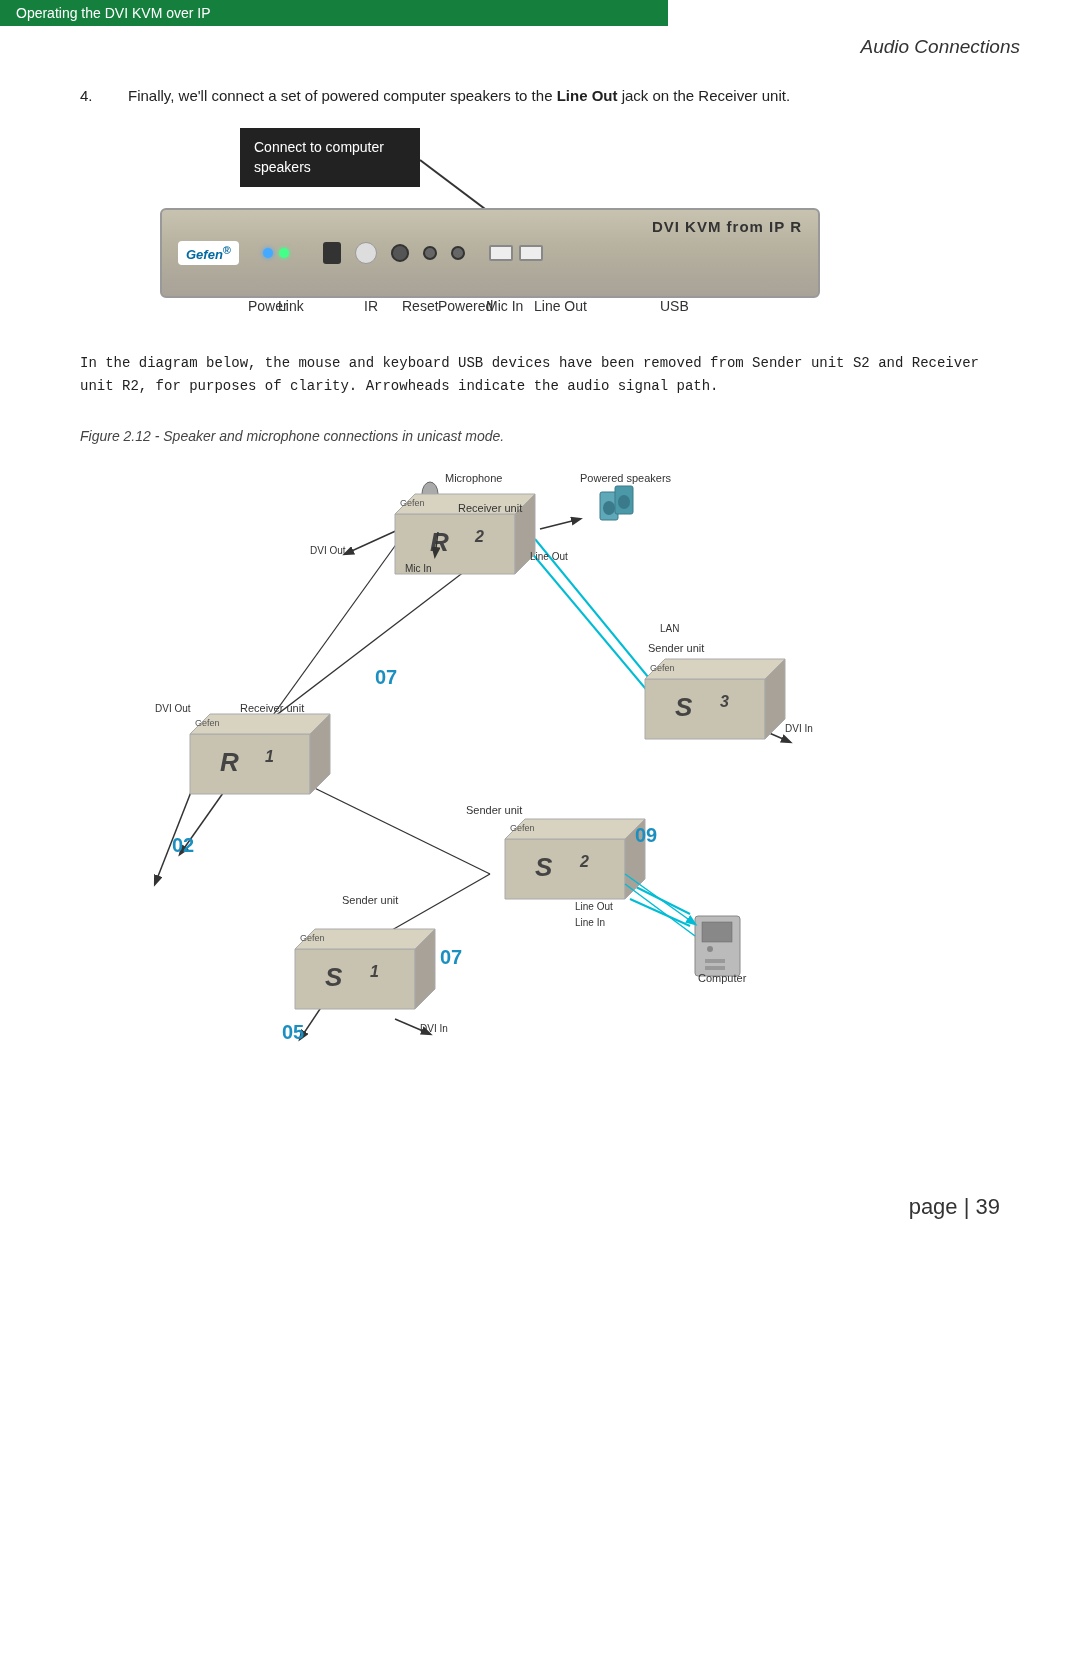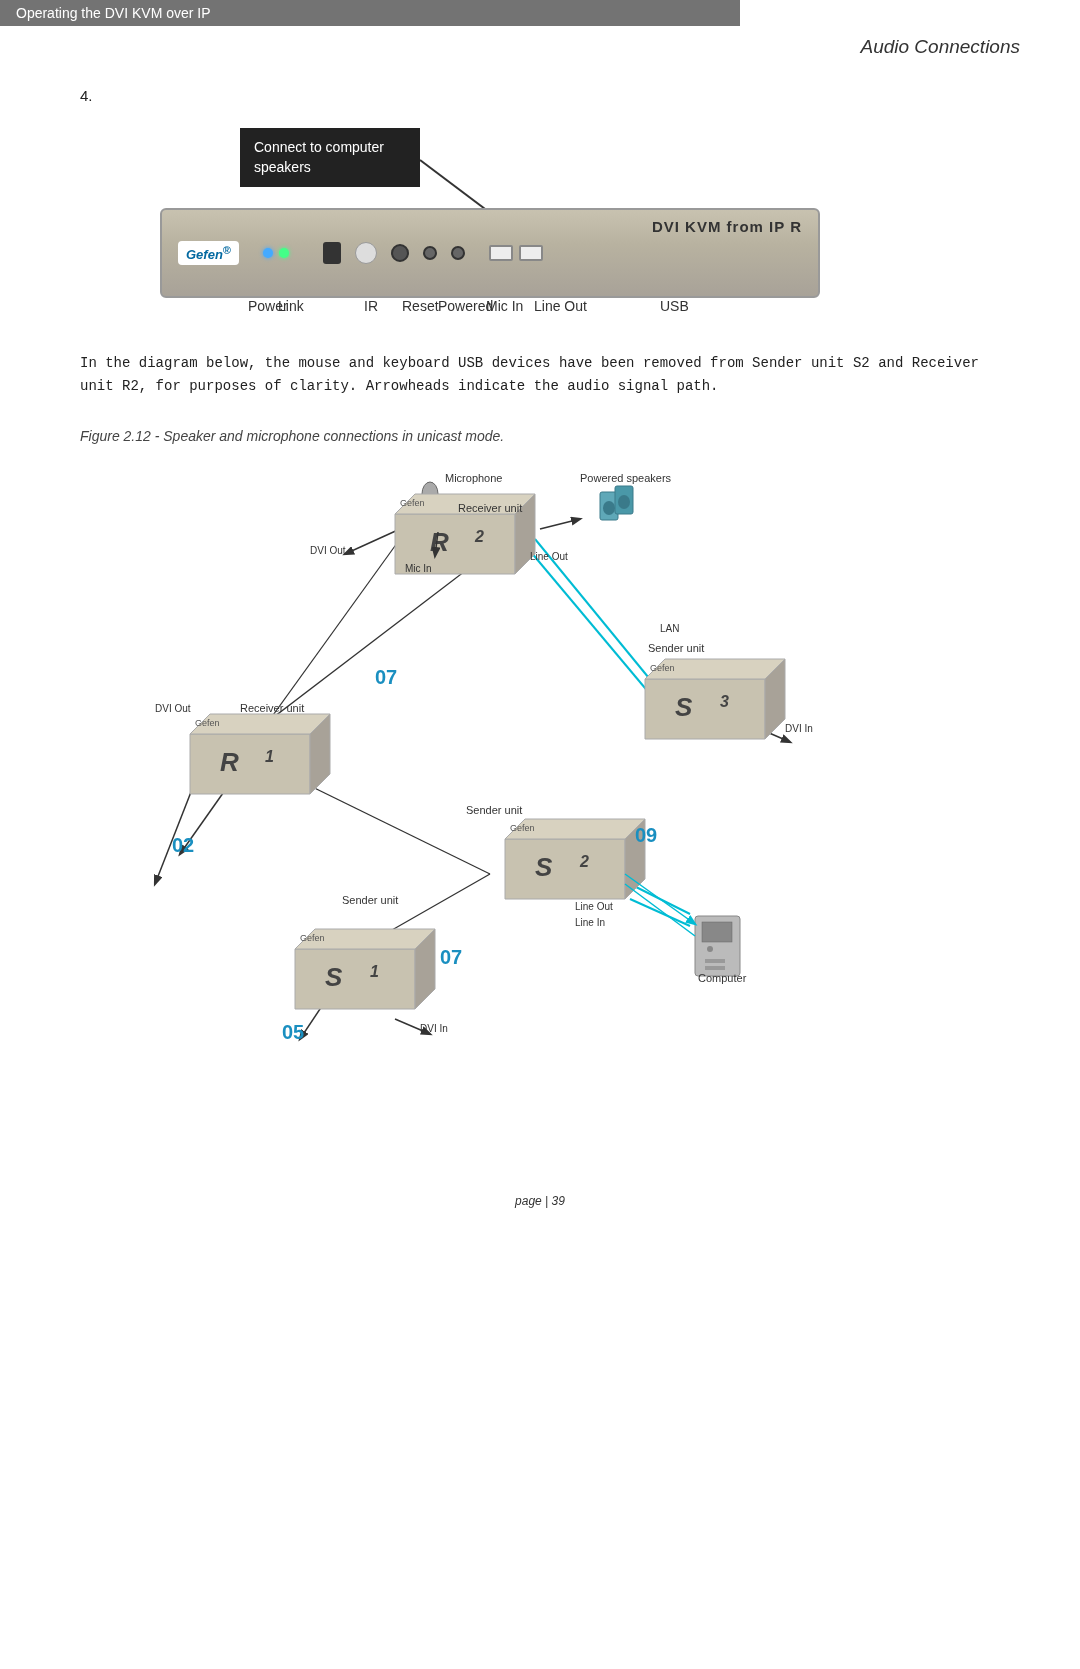--- a/index.html
+++ b/index.html
@@ -8,25 +8,25 @@
       min-height: 1669px;
       background: #fff;
       font-family: Arial, sans-serif;
       font-size: 15px;
       color: #222;
       position: relative;
     }
 
     
     .header-bar {
-      background: #737373;
+      background: #15803d;
       color: #fff;
       font-size: 14px;
       padding: 5px 16px;
-      width: 740px;
+      width: 668px;
     }
 
     
     .audio-connections-title {
       text-align: right;
       padding: 10px 60px 6px 0;
       font-size: 19px;
       color: #333;
       font-style: italic;
     }
@@ -151,25 +151,24 @@
     
     .diagram-area {
       width: 100%;
       position: relative;
       height: 680px;
       margin: 10px 0 20px 0;
     }
 
     
     .page-footer {
-      text-align: center;
-      font-size: 12px;
+      text-align: right;
+      font-size: 22px;
       color: #333;
       padding: 30px 0 20px 0;
-      font-style: italic;
     }
 
     
     .diagram-svg {
       position: absolute;
       top: 0; left: 0;
       width: 100%;
       height: 100%;
     }
   </style>
@@ -181,20 +180,23 @@
 </div>
 
 <div class="audio-connections-title">
   <span>Audio Connections</span>
 </div>
 
 <div class="content">
 
   <div class="step-text">
     <span class="step-num">4.</span>
+    <span>
+      Finally, we'll connect a set of powered computer speakers to the <strong>Line Out</strong> jack on the Receiver unit.
+    </span>
   </div>
 
   <div class="callout-section" style="height:200px; position:relative;">
 
     <div class="callout-box" style="top:0; left:120px;">
       <span>Connect to computer speakers</span>
     </div>
 
     <svg style="position:absolute;top:0;left:0;width:700px;height:200px;pointer-events:none;">
 

